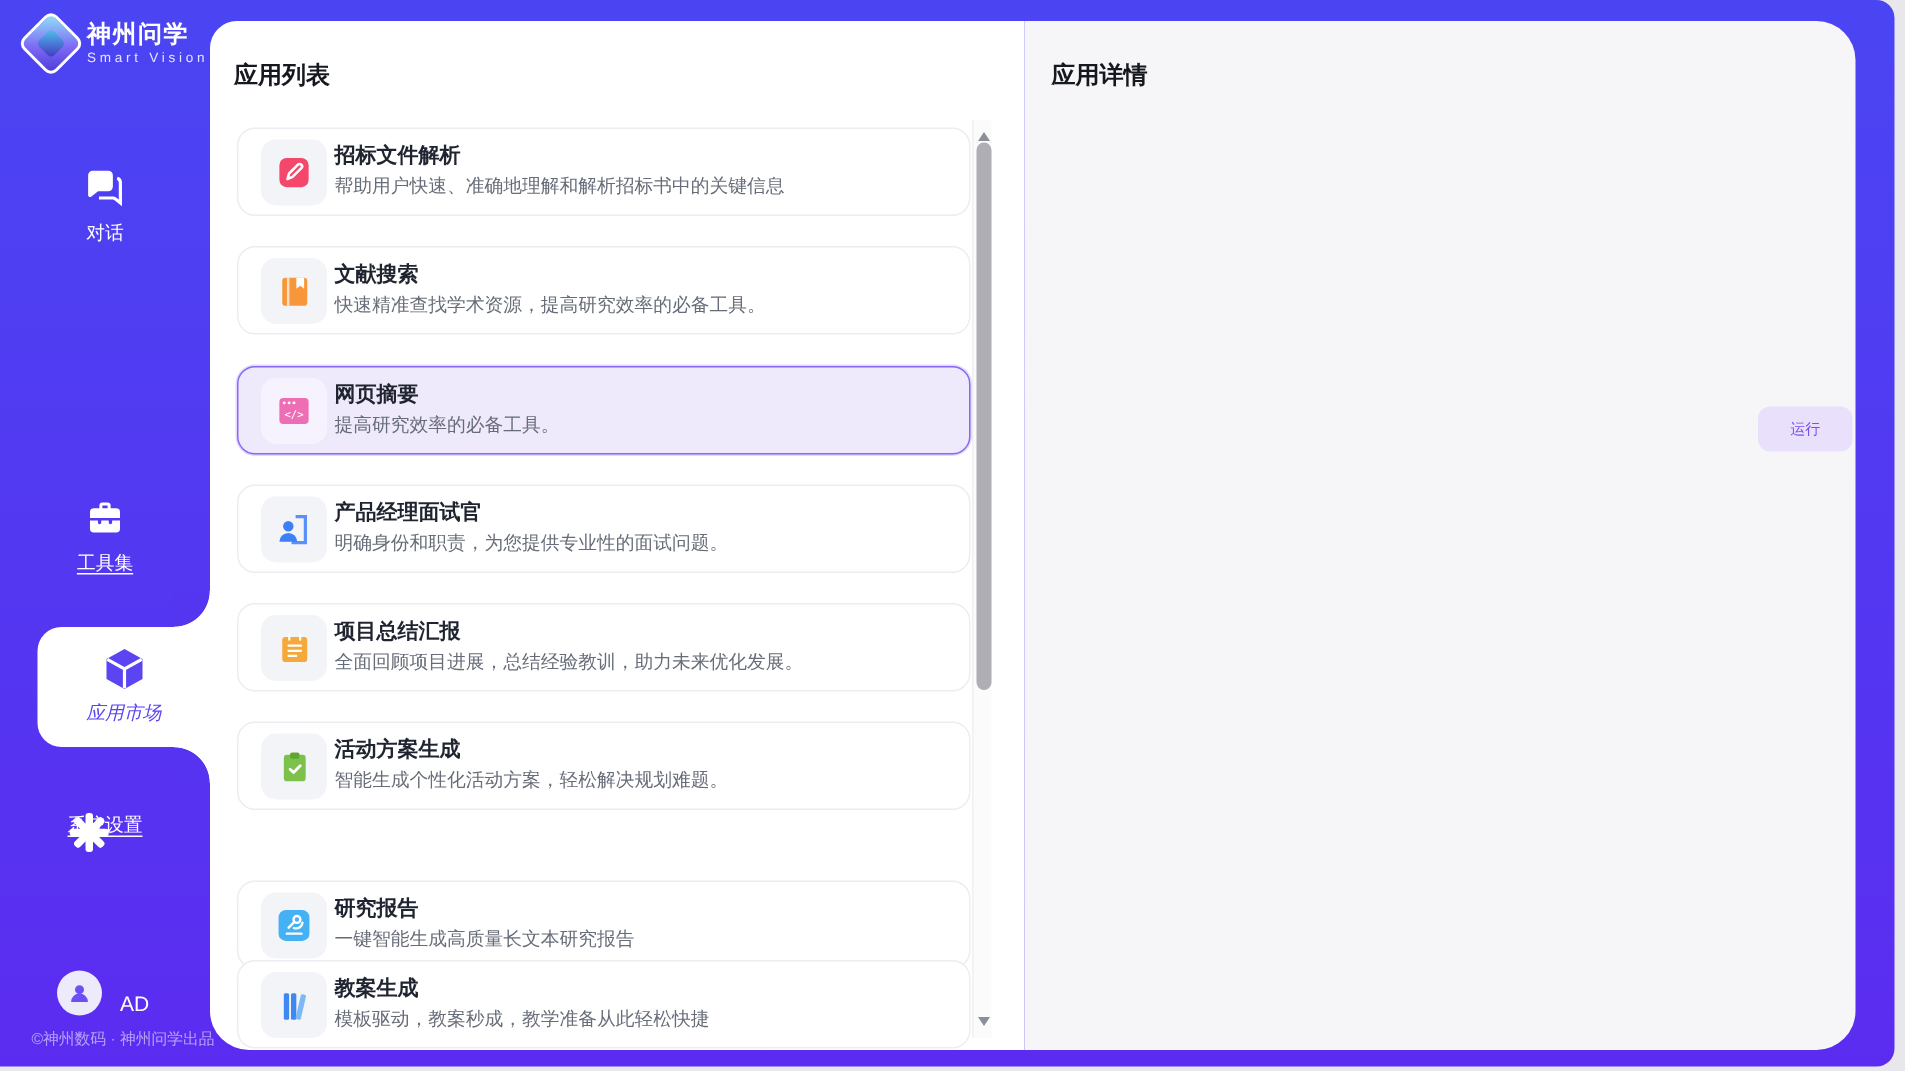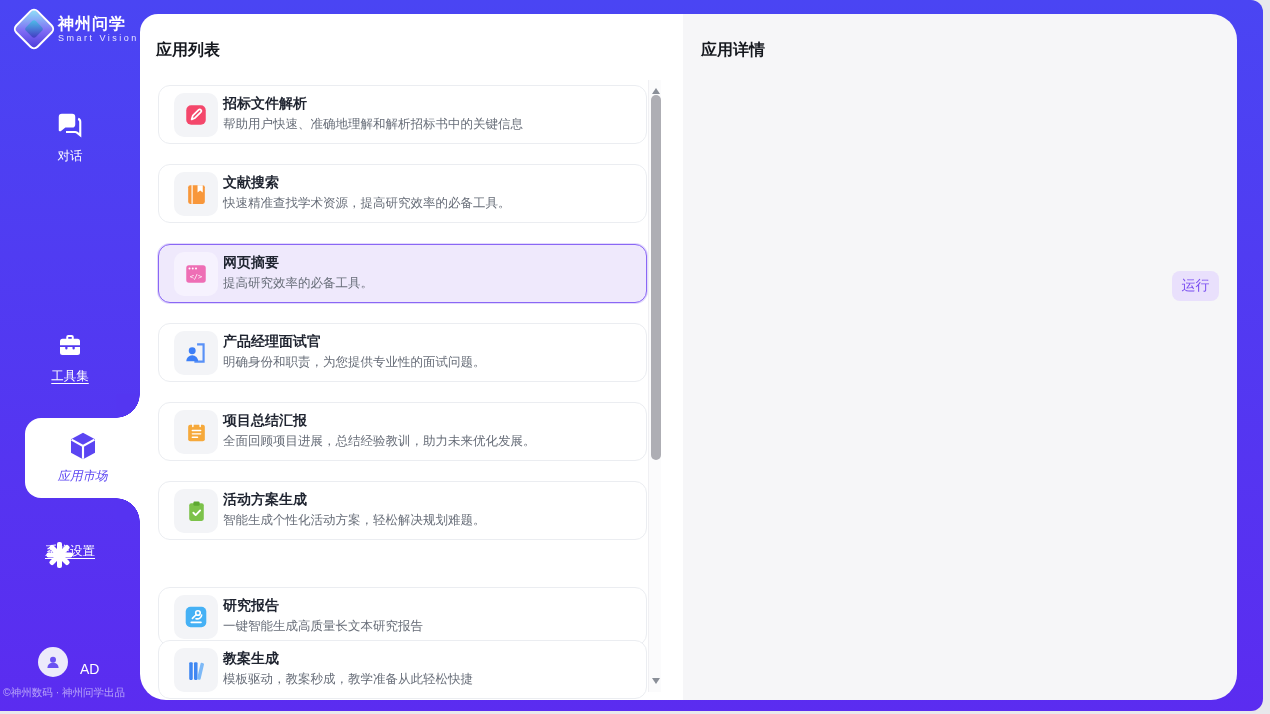--- a/index.html
+++ b/index.html
@@ -33,22 +33,22 @@
     background:radial-gradient(circle at 0 0, #5436f1 0 23.5px, #ffffff 24px); }
   .active-tab:after { content:""; position:absolute; right:0; bottom:-24px; width:24px; height:24px;
     background:radial-gradient(circle at 0 100%, #5633f1 0 23.5px, #ffffff 24px); }
   .active-tab .side-label { color:#5b45f2; }
   .active-tab .ic { display:block; margin:12px auto 4px; }
 
   .user-row { position:absolute; left:38px; top:647px; display:flex; align-items:flex-end; gap:12px; }
   .avatar { width:30px; height:30px; border-radius:50%; background:#eceafb; display:flex;
     align-items:center; justify-content:center; }
   .user-name { color:#fff; font-size:14px; }
-  .side-footer { position:absolute; left:3px; top:686px; width:132px;
-    color:rgba(255,255,255,.55); font-size:10.5px; }
+  .side-footer { position:absolute; left:16px; top:686px; width:132px;
+    color:rgba(255,255,255,.55); font-size:10.5px;text-align:center; }
 
   
   .gear { position:relative; width:28px; height:28px; margin:0 auto 6px; }
   .gear i { position:absolute; left:11.5px; top:1px; width:5px; height:26px; background:#fff; border-radius:2px; }
   .gear i:nth-child(2){ transform:rotate(45deg);} .gear i:nth-child(3){ transform:rotate(90deg);}
   .gear i:nth-child(4){ transform:rotate(135deg);}
   .gear .hub { position:absolute; inset:4.5px; background:#fff; border-radius:50%; }
   .gear .hole { position:absolute; inset:10px; background:#5736f1; border-radius:50%; z-index:2; }
 
   
@@ -81,22 +81,22 @@
   .input-card { position:absolute; left:19px; top:66px; width:520px; height:166px;
     background:#fff; border:1px solid #e7e8ec; border-radius:14px; }
   .tool-tag { position:absolute; left:16px; top:15px; height:30px; display:inline-flex;
     align-items:center; gap:7px; padding:0 10px; background:#fff; border:1px solid #e5e6ea;
     border-radius:8px; box-shadow:0 1px 2px rgba(0,0,0,.04); }
   .tool-tag .t-label { font-size:13px; color:#2f3440; }
   .tool-tag .t-close { font-size:13px; color:#9aa1ad; cursor:pointer; line-height:1; }
   .query-text { position:absolute; left:17px; top:70px; right:16px; font-size:13.5px; color:#767e8c; }
   .attach-row { position:absolute; left:17px; top:133px; display:flex; align-items:center; gap:15px; }
   .attach-row .glyph { font-size:16px; color:#9aa1ad; cursor:pointer; }
-  .run-btn { position:absolute; left:489px; top:257px; width:47px; height:30px;
-    background:#e9e0fc; color:#7a4ff0; font-size:14px; border:none; border-radius:8px; cursor:pointer; }
+  .run-btn { position:absolute; left:489px; top:257px; width:63px; height:30px;
+    background:#e9e0fc; color:#7a4ff0; font-size:10px; border:none; border-radius:8px; cursor:pointer; }
 </style>
 </head>
 <body>
 
 <div class="window">
 
   <nav class="sidebar">
     <div class="logo">
       <div class="logo-diamond"></div>
       <div>

